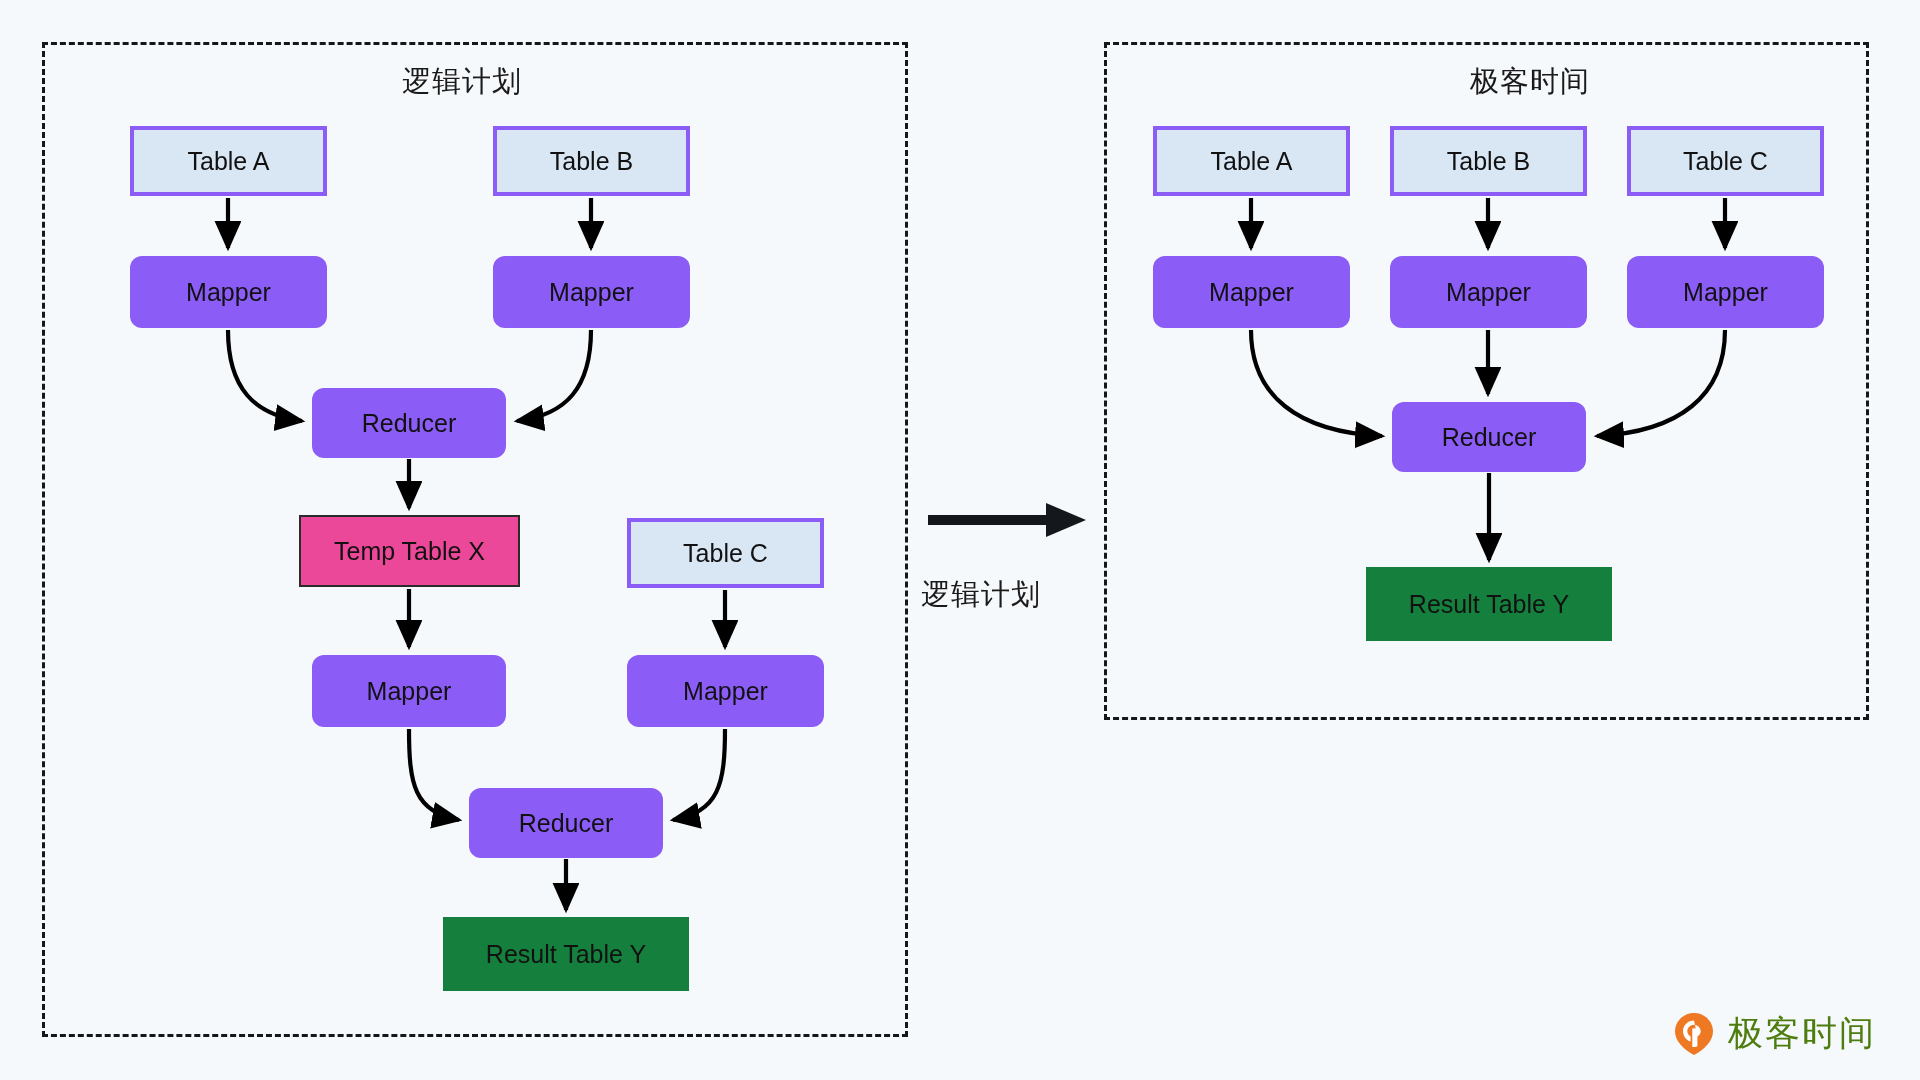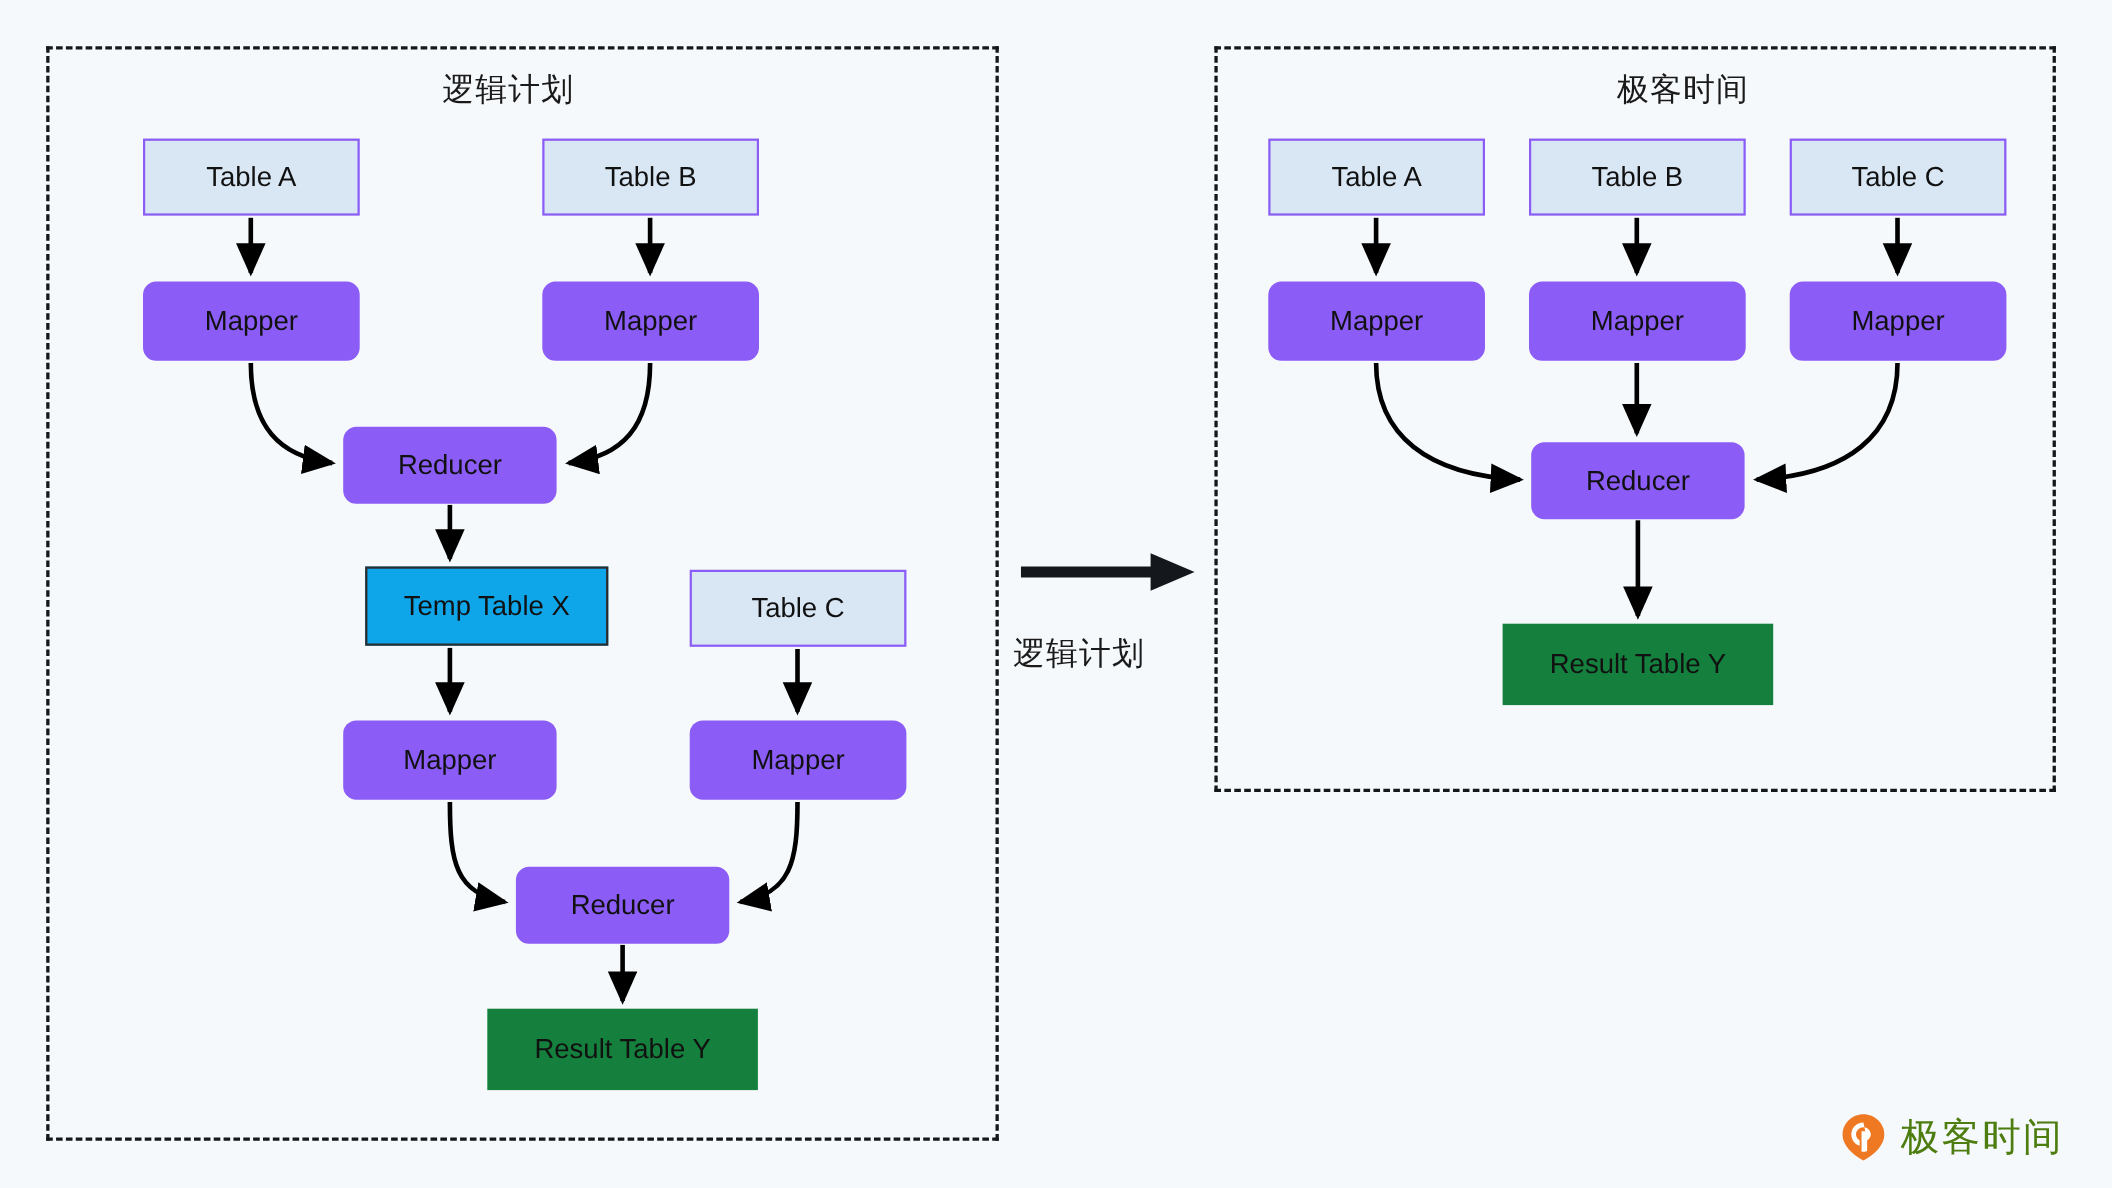--- a/index.html
+++ b/index.html
@@ -41,33 +41,32 @@
     box-sizing: border-box;
     display: flex;
     align-items: center;
     justify-content: center;
     color: #111111;
     font-size: 25px;
     white-space: nowrap;
   }
   .node.table {
     background: #d9e7f5;
-    border: 2px solid #8b5cf6;
+    border: 4px solid #8b5cf6;
     border-radius: 0;
   }
   .node.mapper, .node.reducer {
     background: #8b5cf6;
     border: none;
     border-radius: 12px;
   }
   .node.temp {
-    background: #0ea5e9;
+    background: #ec4899;
     border: 2px solid #2b2b2b;
     border-radius: 0;
-    margin-left: 33px;
   }
   .node.result {
     background: #15803d;
     border: none;
     border-radius: 0;
   }
 
   
   #edges {
     position: absolute;

